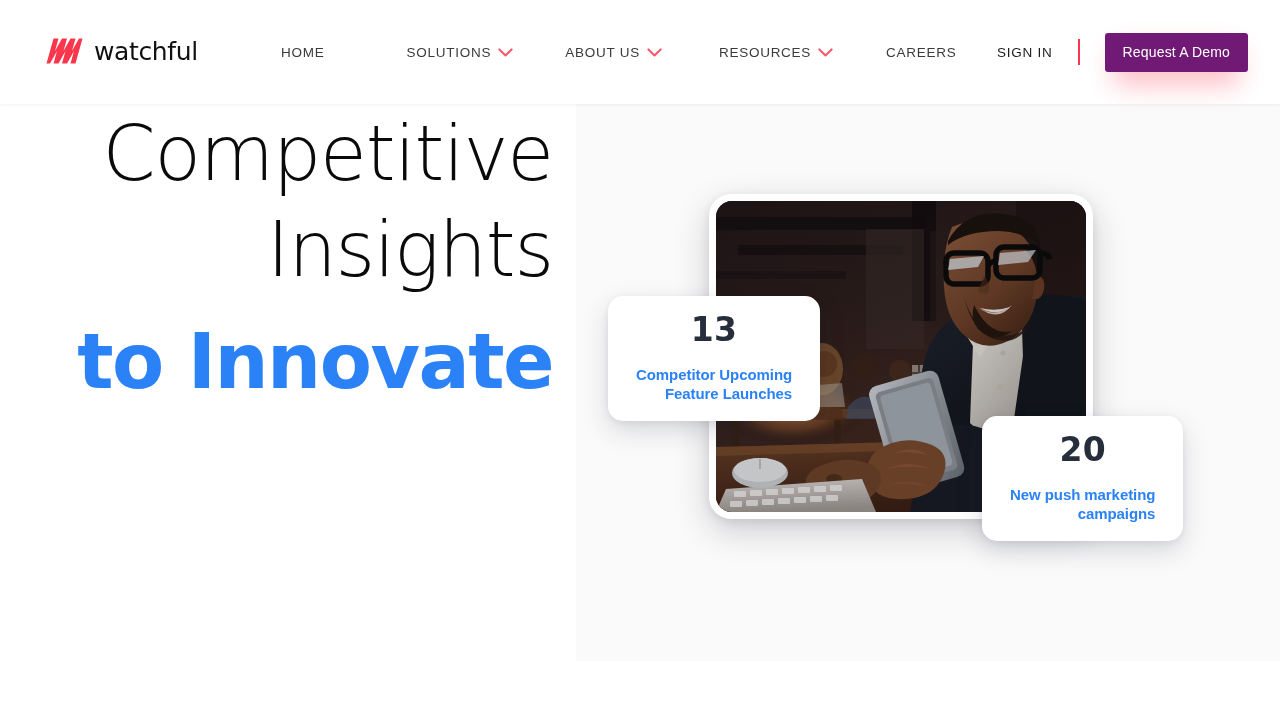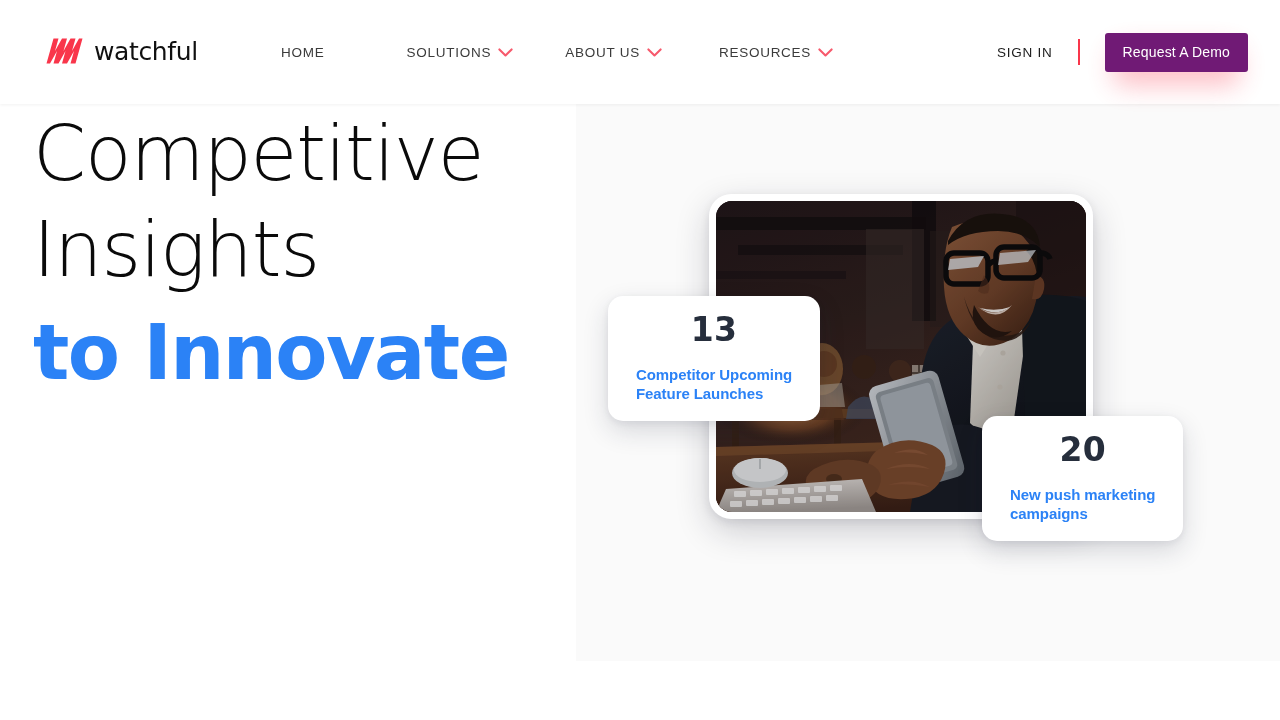--- a/index.html
+++ b/index.html
@@ -74,39 +74,39 @@
     position:relative;
     background:#701a75; color:#ffffff;
     border:none; border-radius:3px;
     font-family:"Liberation Sans", sans-serif;
     font-size:14px; font-weight:400; letter-spacing:0.012em;
     padding:11px 18px 12px 18px;
     cursor:pointer; white-space:nowrap;
   }
 
   
-  .hero { position:absolute; top:104px; left:0; width:1155px; height:616px; }
+  .hero { position:absolute; top:104px; left:0; width:1155px; height:616px;text-align:right; }
 
   .hero-left { position:absolute; left:0; top:0; width:576px; height:557px; }
 
   .headline {
     position:absolute; left:33px; top:2px;
     width:520px;
   }
   .headline .l1, .headline .l2 {
     font-family:"DejaVu Sans", sans-serif;
     font-size:76px; font-weight:300; color:#0a0a0a;
     line-height:96px; letter-spacing:-0.014em;
     white-space:nowrap;
   }
   .headline .l3 {
     font-family:"DejaVu Sans", sans-serif;
     font-size:76px; font-weight:700; color:#2B82F6;
     line-height:96px; letter-spacing:-0.02em;
-    margin-top:7px; white-space:nowrap;
+    margin-top:16px; white-space:nowrap;
   }
 
   .subhead {
     position:absolute; left:33px; top:423px;
     width:545px;
     font-size:21px; line-height:34px;
     color:#181818; font-weight:400;
   }
   .subhead .brand { color:#F9455C; }
 
@@ -210,20 +210,23 @@
       <div class="nav-item">
         <span>RESOURCES</span>
         <span>
           <svg class="chev" viewBox="0 0 15 9" xmlns="http://www.w3.org/2000/svg" aria-hidden="true">
             <path d="M1.4 1.4 L7.5 7.4 L13.6 1.4" fill="none" stroke="#F7596C" stroke-width="2.1" stroke-linecap="round" stroke-linejoin="round"></path>
           </svg>
         </span>
       </div>
       <div class="nav-gap-4"></div>
 
+      <div class="nav-item">
+        <span>CAREERS</span>
+      </div>
 
     </nav>
 
     <div class="header-right">
       <span class="signin">SIGN IN</span>
       <span class="vdivider"></span>
       <span class="demo-btn-wrap">
         <span class="demo-btn-glow"></span>
         <button class="demo-btn">Request A Demo</button>
       </span>

